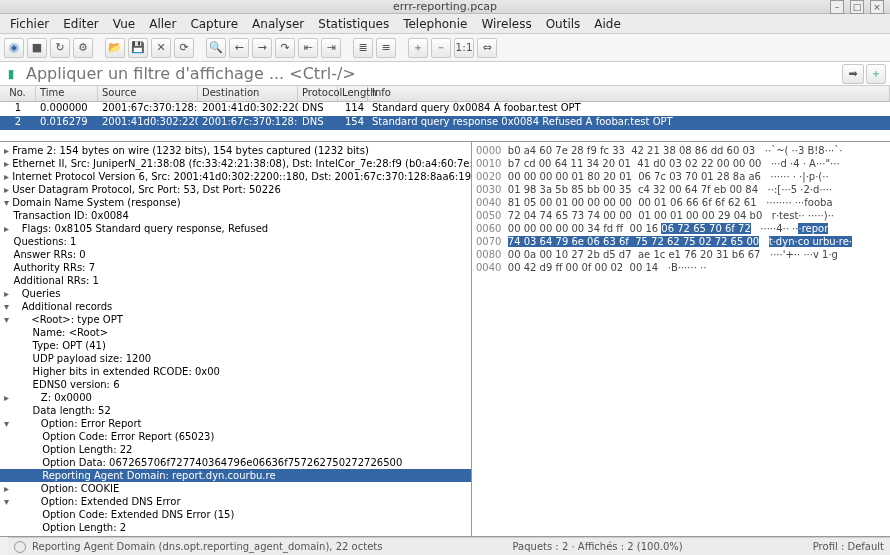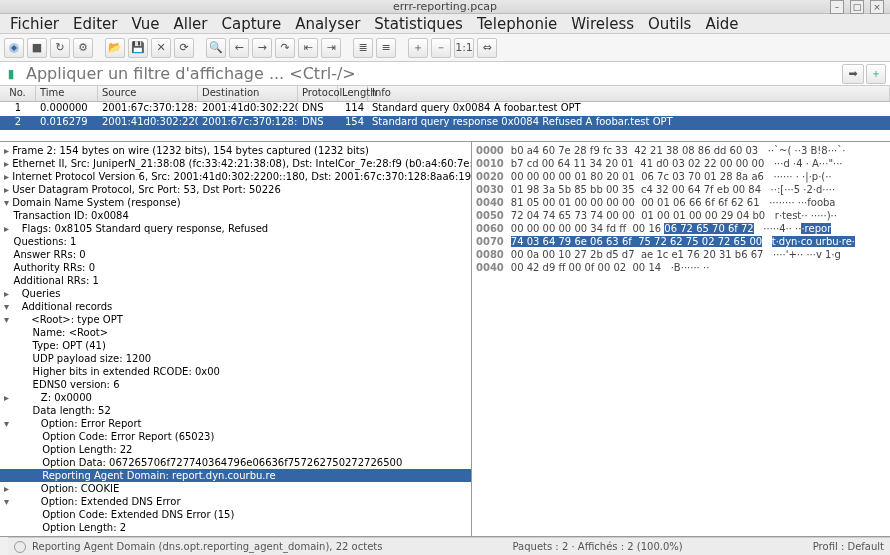--- a/index.html
+++ b/index.html
@@ -2,21 +2,21 @@
 <html><head>
 <meta charset="utf-8">
 <style>
 * { margin: 0; padding: 0; box-sizing: border-box; font-family: "DejaVu Sans", Arial, sans-serif; }
 body { background: #f0f0f0; font-size: 11px; width: 890px; height: 555px; overflow: hidden; display: flex; flex-direction: column; }
 .titlebar { height: 14px; background: linear-gradient(#e8e8e8,#d8d8d8); display: flex; align-items: center; justify-content: center; border-bottom: 1px solid #bbb; position: relative; }
 .titlebar-title { font-size: 11px; color: #444; }
 .titlebar-controls { position: absolute; right: 6px; display: flex; gap: 6px; }
 .win-btn { width: 14px; height: 14px; border: 1px solid #999; background: #eee; font-size: 9px; line-height: 12px; text-align: center; color: #555; }
 .menubar { height: 20px; background: #ececec; display: flex; align-items: center; padding: 0 4px; gap: 2px; border-bottom: 1px solid #ccc; }
-.menubar span { padding: 2px 6px; font-size: 15px; color: #222; }
+.menubar span { padding: 2px 6px; font-size: 12px; color: #222; }
 .toolbar { height: 28px; background: #f6f6f6; border-bottom: 1px solid #ccc; display: flex; align-items: center; padding: 0 4px; gap: 3px; }
 .tb-btn { width: 20px; height: 20px; border: 1px solid #c8c8c8; background: linear-gradient(#fff,#e8e8e8); display: flex; align-items: center; justify-content: center; font-size: 11px; color: #555; border-radius: 2px; }
 .tb-sep { width: 6px; }
 .filterbar { height: 24px; background: #fff; border-bottom: 1px solid #ccc; display: flex; align-items: center; padding: 0 2px; gap: 2px; }
 .filter-icon { width: 18px; height: 18px; display: flex; align-items: center; justify-content: center; color: #2a7; font-size: 12px; }
 .filter-input { flex: 1; border: none; font-size: 16px; padding: 2px 4px; color: #888; outline: none; }
 .filter-right { display: flex; gap: 2px; padding-right: 2px; }
 .packet-list { height: 56px; background: #fff; border-bottom: 1px solid #999; overflow: hidden; font-family: "DejaVu Sans Mono", monospace; font-size: 10px; }
 .pl-header { height: 16px; background: linear-gradient(#f4f4f4,#e4e4e4); display: flex; border-bottom: 1px solid #bbb; }
 .pl-header div { border-right: 1px solid #ccc; padding: 1px 4px; color: #333; }
@@ -31,21 +31,21 @@
 .col-len { width: 30px; text-align: right; }
 .col-info { flex: 1; }
 .middle { flex: 1; display: flex; border-bottom: 1px solid #999; min-height: 0; }
 .details { width: 472px; background: #fff; border-right: 1px solid #999; overflow: auto; font-family: "DejaVu Sans Mono", monospace; font-size: 10px; line-height: 13px; padding: 2px 0; }
 .details div { white-space: pre; padding: 0 4px; }
 .details .caret::before { content: "▸ "; color: #666; }
 .details .caret-open::before { content: "▾ "; color: #666; }
 .details .hilite { background: #3465a4; color: #fff; }
 .hexpane { flex: 1; background: #fff; overflow: auto; font-family: "DejaVu Sans Mono", monospace; font-size: 10px; line-height: 13px; padding: 2px 4px; color: #444; }
 .hex-row { white-space: pre; }
-.hex-off { color: #888; font-weight: bold; }
+.hex-off { color: #888; }
 .hex-sel { background: #3465a4; color: #fff; }
 .hex-asc-sel { background: #3465a4; color: #fff; }
 .statusbar { height: 18px; background: #ececec; border-top: 1px solid #ccc; display: flex; align-items: center; justify-content: space-between; padding: 0 6px; font-size: 10px; color: #555; margin-left: 8px; }
 .statusbar .sb-left { display: flex; align-items: center; gap: 6px; }
 .sb-icon { width: 12px; height: 12px; border: 1px solid #999; border-radius: 6px; }
 </style>
 </head>
 <body>
 
 <div class="titlebar">
@@ -148,21 +148,21 @@
   <div class="details" id="details-pane">
       <div class="caret"><span>Frame 2: 154 bytes on wire (1232 bits), 154 bytes captured (1232 bits)</span></div>
       <div class="caret"><span>Ethernet II, Src: JuniperN_21:38:08 (fc:33:42:21:38:08), Dst: IntelCor_7e:28:f9 (b0:a4:60:7e:28:f9)</span></div>
       <div class="caret"><span>Internet Protocol Version 6, Src: 2001:41d0:302:2200::180, Dst: 2001:67c:370:128:8aa6:198:3a5b:8</span></div>
       <div class="caret"><span>User Datagram Protocol, Src Port: 53, Dst Port: 50226</span></div>
       <div class="caret-open"><span>Domain Name System (response)</span></div>
       <div class="">   Transaction ID: 0x0084</div>
       <div class="caret">   <span>Flags: 0x8105 Standard query response, Refused</span></div>
       <div class="">   Questions: 1</div>
       <div class="">   Answer RRs: 0</div>
-      <div class="">   Authority RRs: 0</div>
+      <div class="">   Authority RRs: 7</div>
       <div class="">   Additional RRs: 1</div>
       <div class="caret">   <span>Queries</span></div>
       <div class="caret-open">   <span>Additional records</span></div>
       <div class="caret-open">      <span>&lt;Root&gt;: type OPT</span></div>
       <div class="">         Name: &lt;Root&gt;</div>
       <div class="">         Type: OPT (41)</div>
       <div class="">         UDP payload size: 1200</div>
       <div class="">         Higher bits in extended RCODE: 0x00</div>
       <div class="">         EDNS0 version: 6</div>
       <div class="caret">         <span>Z: 0x0000</span></div>

